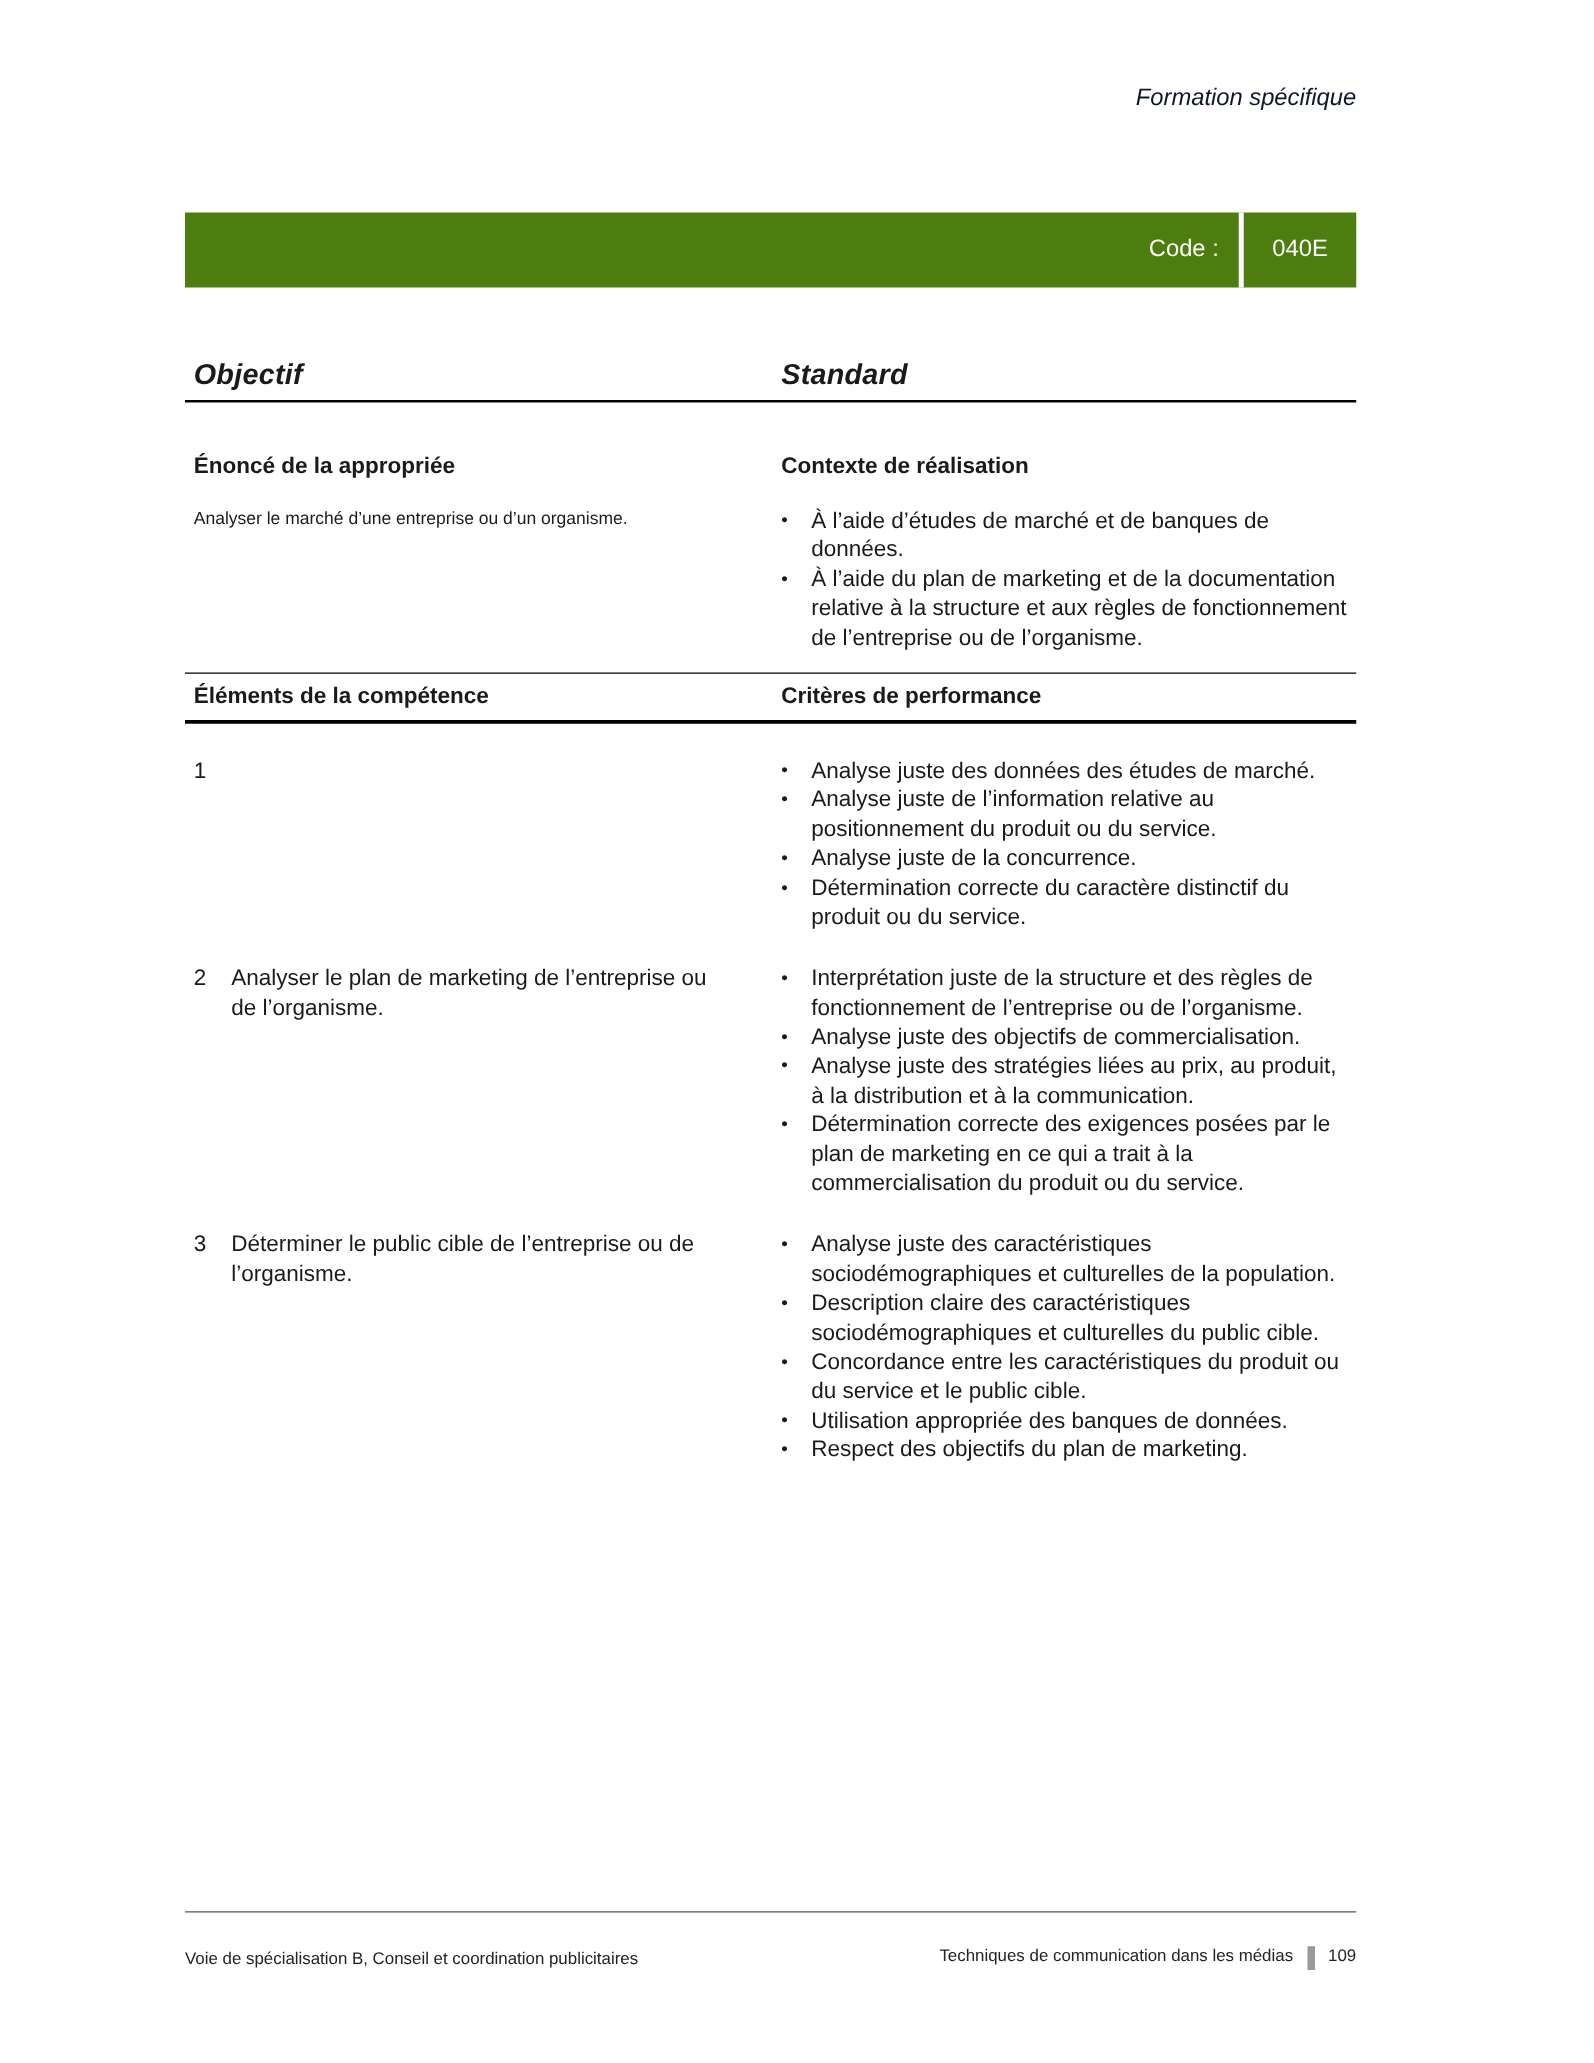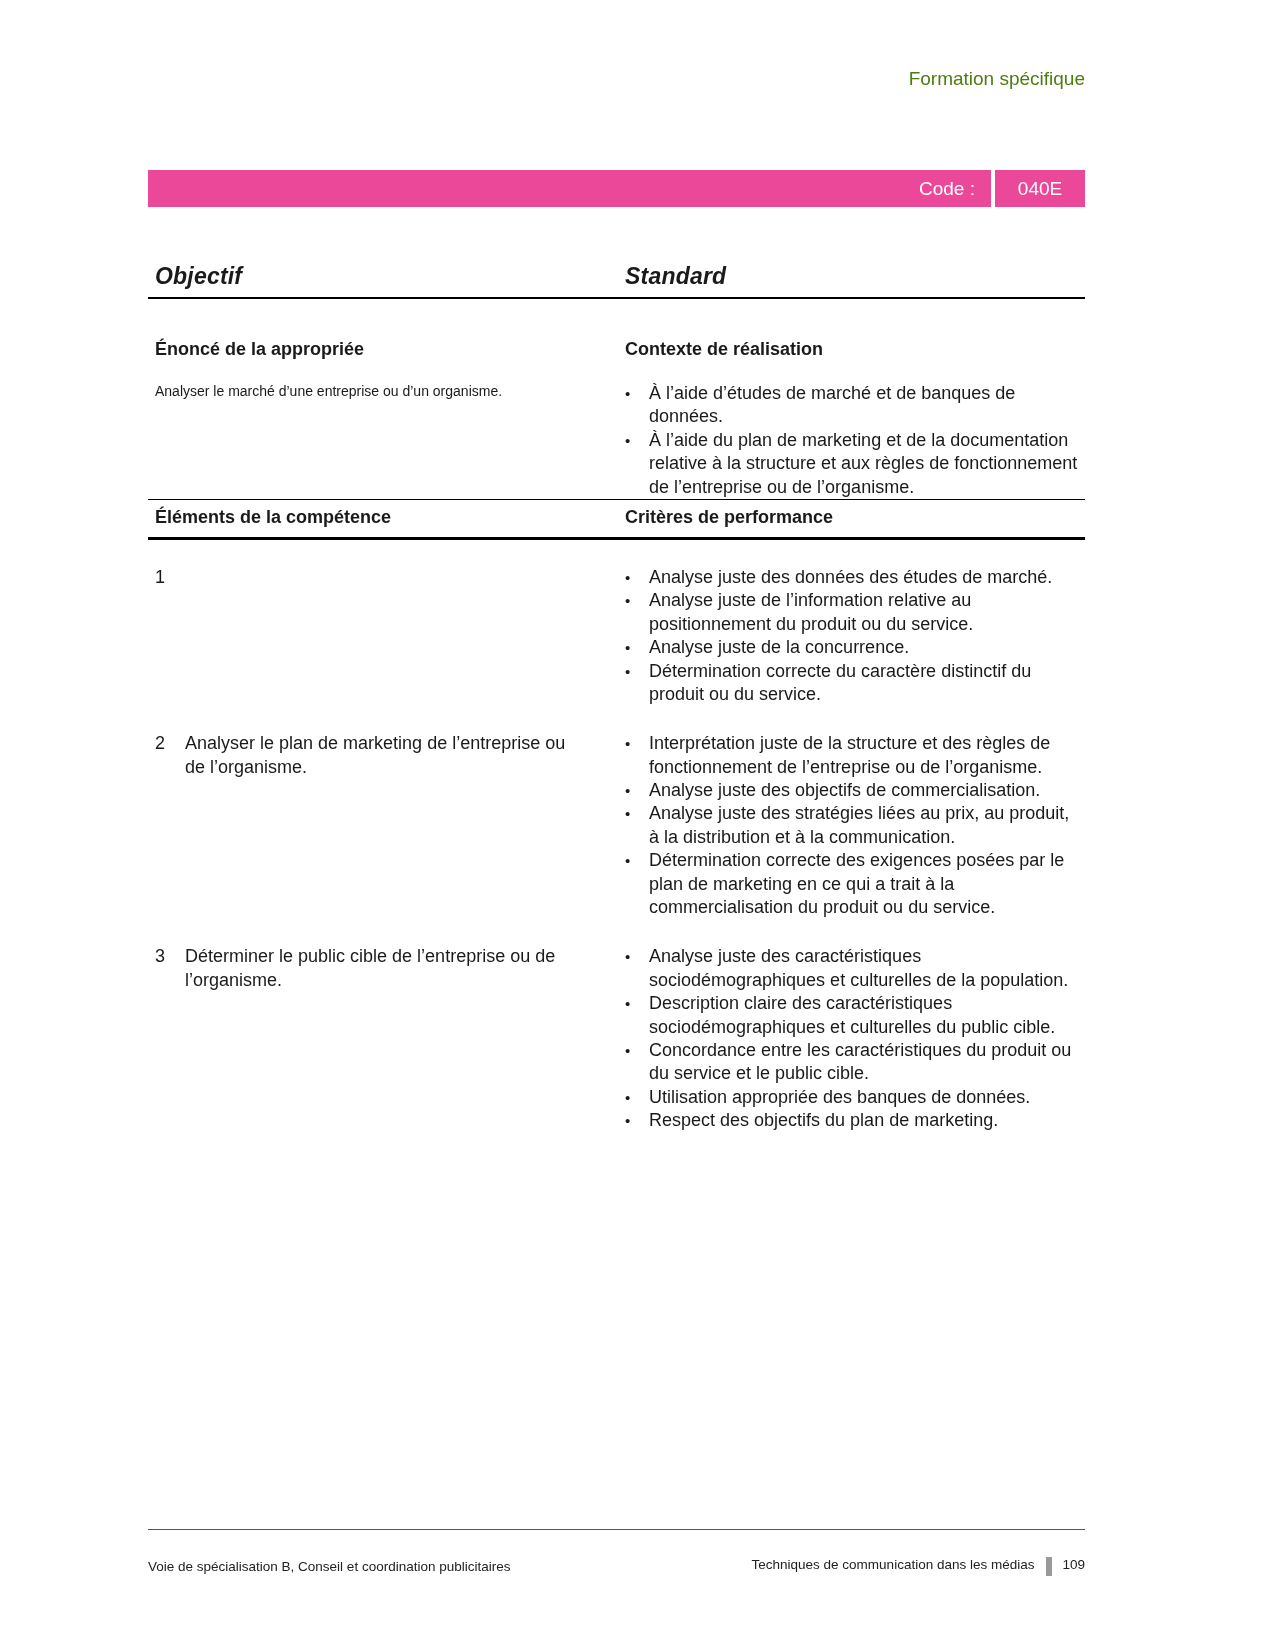--- a/index.html
+++ b/index.html
@@ -12,33 +12,34 @@
     font-family: "Liberation Sans", sans-serif;
     color: #1a1a1a;
     overflow: hidden;
     margin: 0 auto;
   }
   .running-header {
     position: absolute;
     top: 68px;
     right: 190px;
     font-size: 19px;
-    color: #4d7c0f;
+    color: #0f172a;
+    font-style: italic;
   }
   .content {
     position: absolute;
     left: 148px;
     right: 190px;
     top: 0;
   }
   
   .code-bar {
     margin-top: 170px;
-    height: 37px;
-    background: #ec4899;
+    height: 60px;
+    background: #4d7c0f;
     display: flex;
     align-items: center;
     justify-content: flex-end;
     color: #ffffff;
     font-size: 19px;
   }
   .code-label { margin-right: 16px; }
   .code-sep { width: 4px; height: 100%; background: #ffffff; }
   .code-value { width: 90px; text-align: center; }
 
@@ -81,21 +82,21 @@
   }
   .bullet .dot {
     width: 24px;
     flex: 0 0 24px;
     font-size: 15px;
     line-height: 1.55;
   }
   .bullet .bt { flex: 1; }
 
   .elements-heads {
-    margin-top: 0;
+    margin-top: 16px;
     border-top: 1px solid #000000;
     border-bottom: 3px solid #000000;
     padding-top: 7px;
     padding-bottom: 9px;
   }
   .elements-head {
     font-size: 18px;
     font-weight: bold;
   }
 

